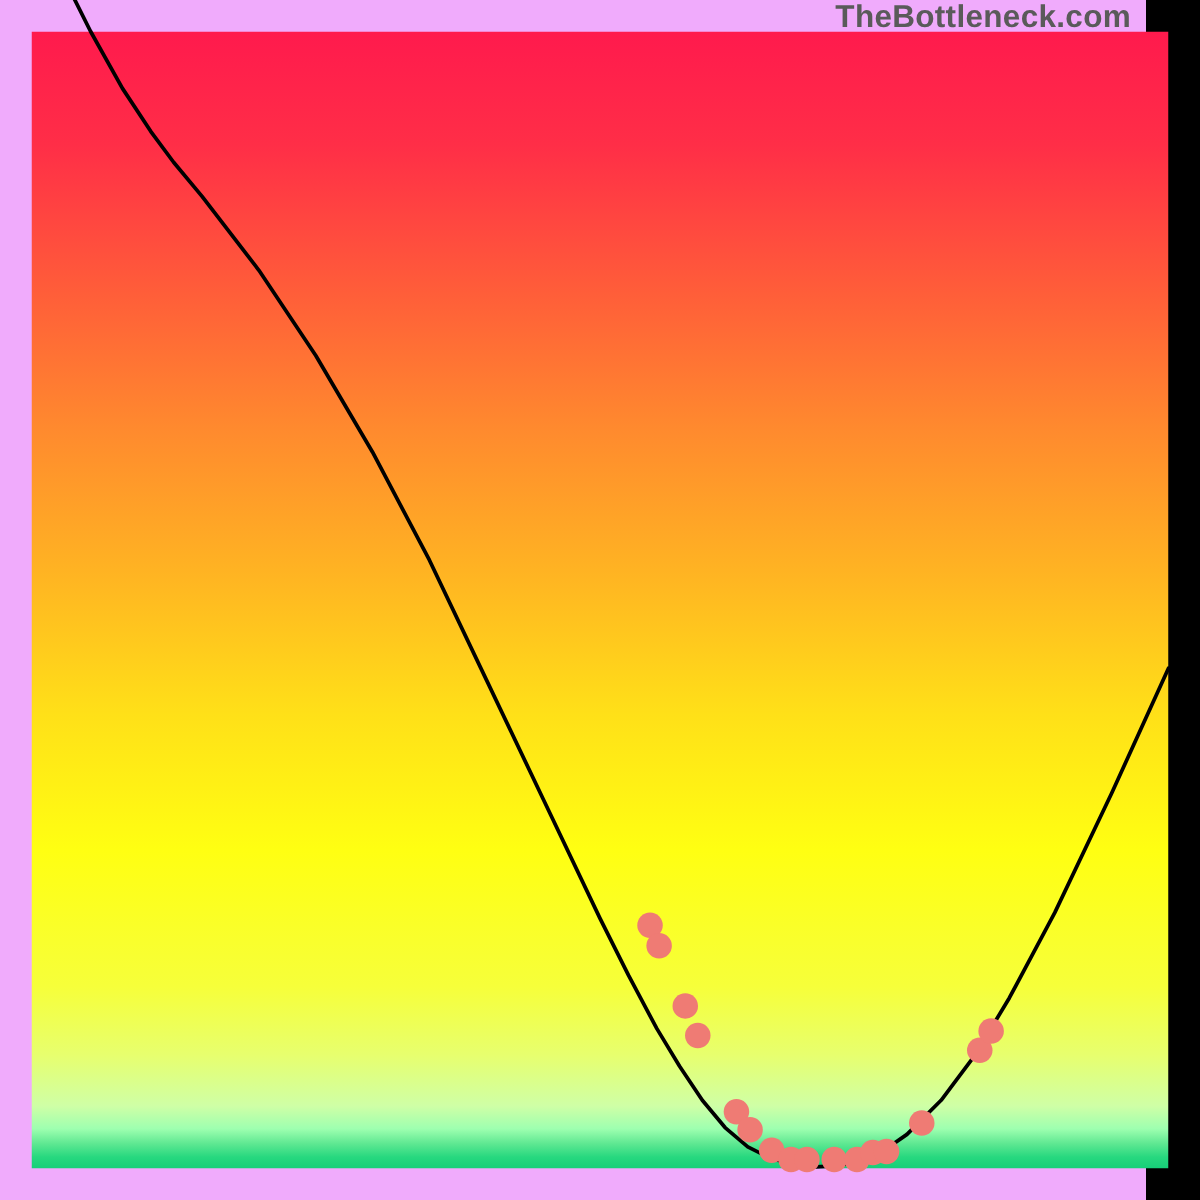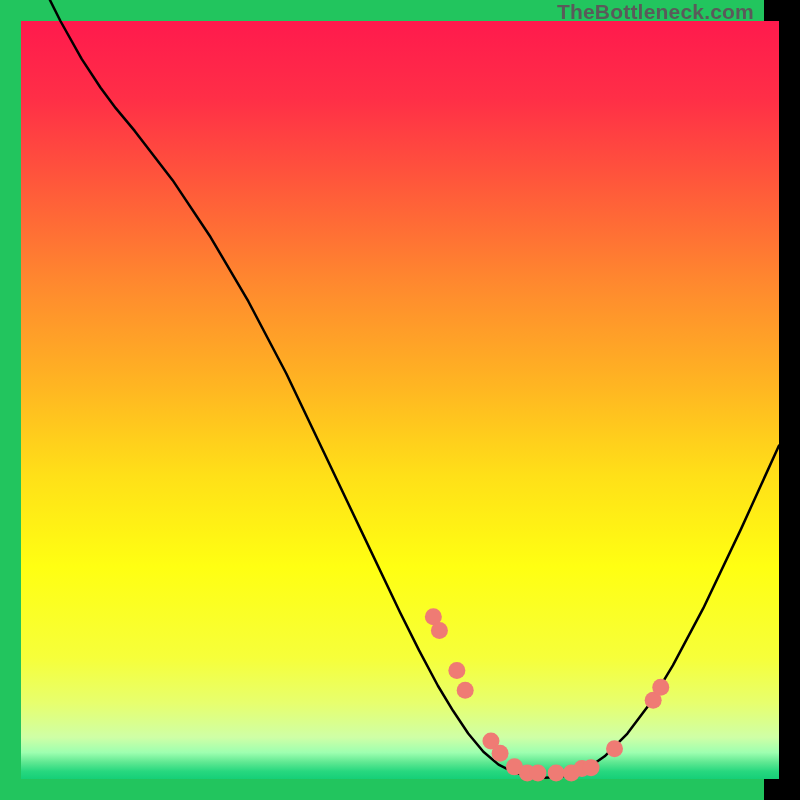--- a/index.html
+++ b/index.html
@@ -7,21 +7,21 @@
     padding: 0;
     width: 800px;
     height: 800px;
     background: #000;
     overflow: hidden;
   }
   .stage {
     position: relative;
     width: 764px;
     height: 800px;
-    background: #22c55e;
+    background: #f0abfc;
   }
   .plot-wrap {
     position: absolute;
     left: 21px;
     top: 21px;
     width: 758px;
     height: 758px;
   }
   .gradient {
     position: absolute;

